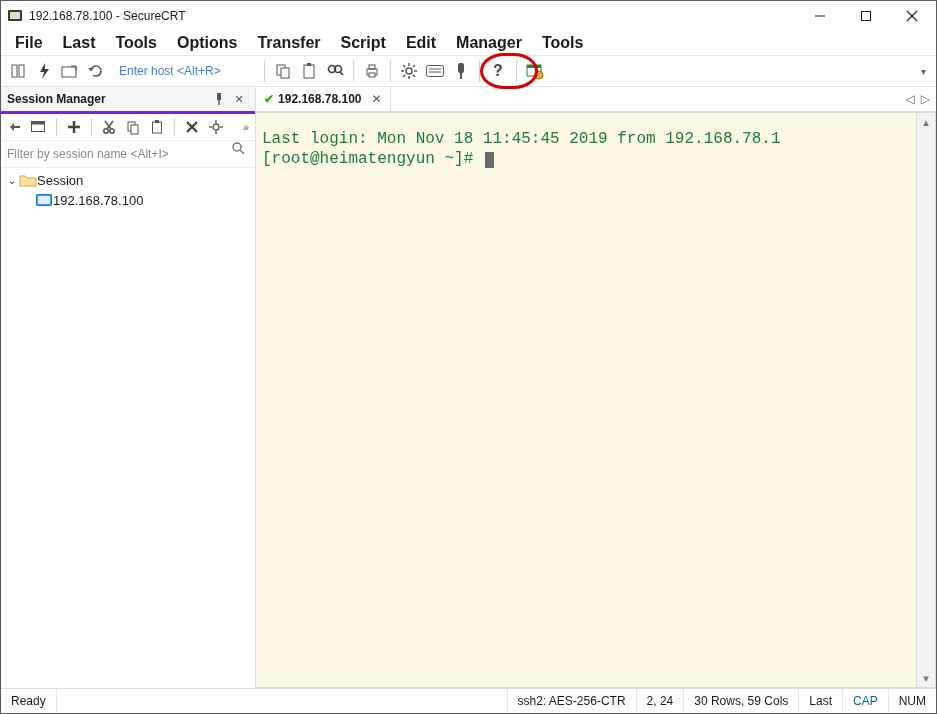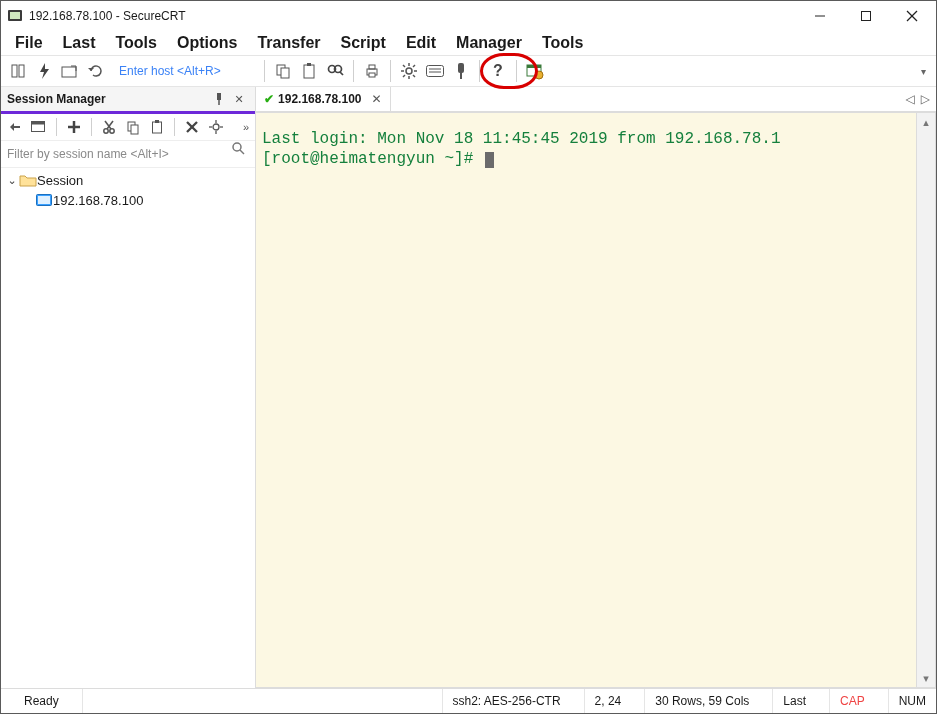--- a/index.html
+++ b/index.html
@@ -50,21 +50,21 @@
   .tab .close{margin-left:10px;color:#555;font-size:12px;font-weight:400;}
   .tabbar .navright{margin-left:auto;display:flex;align-items:center;gap:6px;padding:0 6px;color:#666;font-size:12px;}
   .termwrap{flex:1;display:flex;background:#fff;min-height:0;}
   .terminal{flex:1;margin:0 0 0 0;background:#fcf8e3;border:1px solid #dcdcdc;border-left:none;font-family:"Courier New",monospace;font-size:16px;line-height:20px;color:#15803d;padding:16px 6px;white-space:pre;overflow:hidden;}
   .terminal .cursor{display:inline-block;width:9px;height:16px;background:#6b6b6b;vertical-align:text-bottom;margin-left:2px;}
   .vscroll{width:18px;background:#f2f2f2;border:1px solid #dcdcdc;border-left:none;display:flex;flex-direction:column;align-items:center;}
   .vscroll .arrow{height:18px;display:flex;align-items:center;justify-content:center;color:#777;font-size:11px;}
   .vscroll .track{flex:1;}
   
   .status{display:flex;align-items:center;height:24px;border-top:1px solid #dcdcdc;background:#fff;font-size:12px;}
-  .status .cell{padding:0 10px;height:24px;display:flex;align-items:center;border-left:1px solid #e5e5e5;white-space:nowrap;margin-left:13px;}
+  .status .cell{padding:0 10px;height:24px;display:flex;align-items:center;border-left:1px solid #e5e5e5;white-space:nowrap;}
   .status .cell:first-child{border-left:none;flex:0 0 auto;}
   .status .stretch{flex:1;}
   svg{overflow:visible;}
 </style>
 </head>
 <body>
 
 <div class="window">
 
   <div class="titlebar">
@@ -335,17 +335,17 @@
 
   </div>
 
   <div class="status">
     <div class="cell">Ready</div>
     <div class="cell stretch"></div>
     <div class="cell">ssh2: AES-256-CTR</div>
     <div class="cell">2,  24</div>
     <div class="cell">30 Rows, 59 Cols</div>
     <div class="cell">Last</div>
-    <div class="cell" style="color:#ef4444;">CAP</div>
+    <div class="cell" style="color:#0369a1;">CAP</div>
     <div class="cell">NUM</div>
   </div>
 
 </div>
 
 </body></html>

